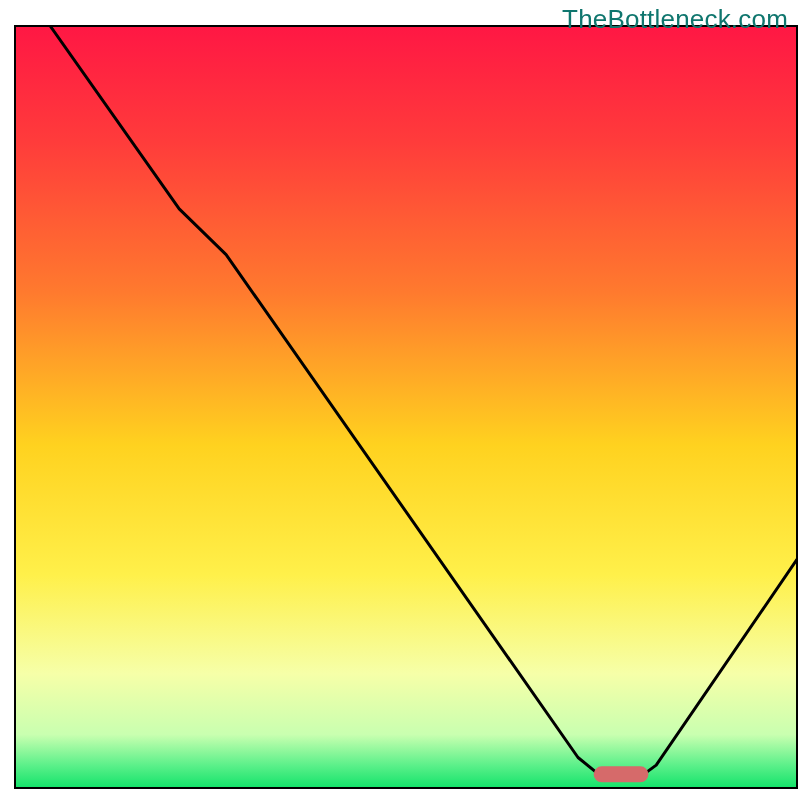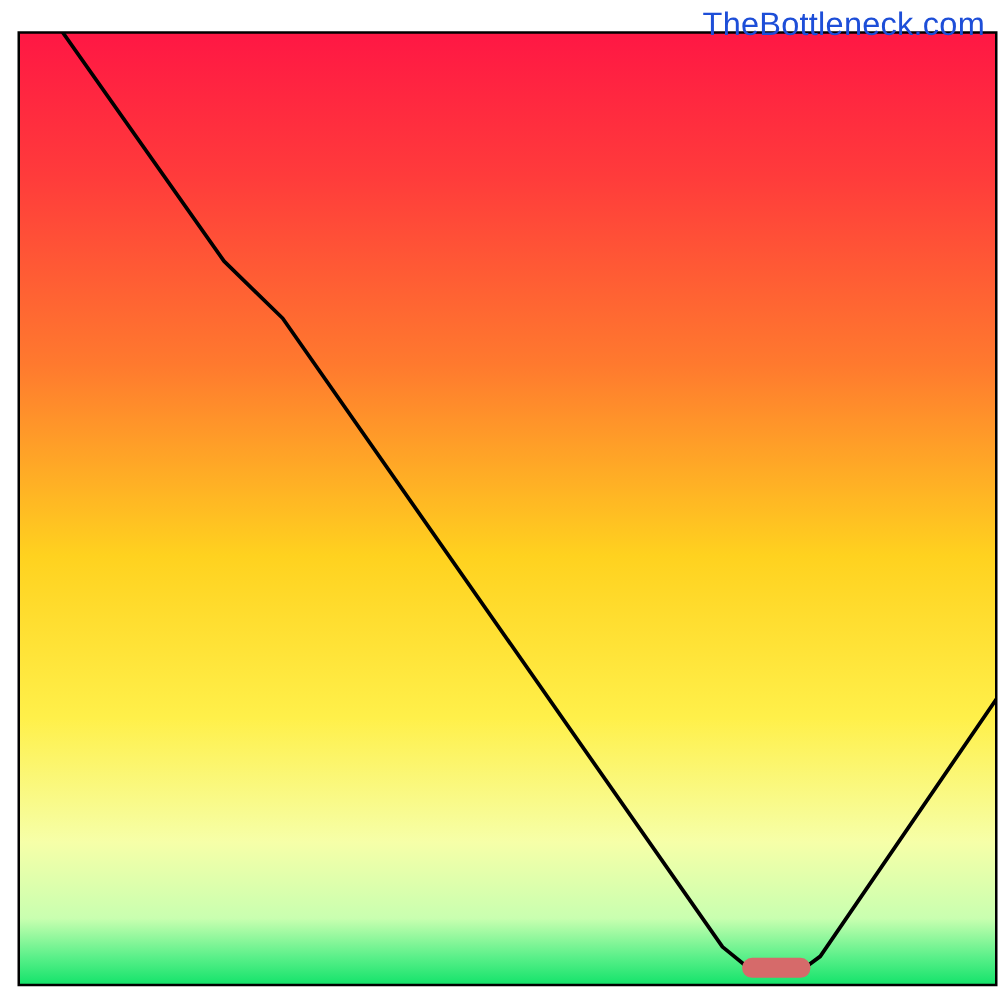--- a/index.html
+++ b/index.html
@@ -13,21 +13,21 @@
     position: relative;
     width: 800px;
     height: 800px;
   }
   .watermark {
     position: absolute;
     top: 4px;
     right: 12px;
     font-family: Arial, Helvetica, sans-serif;
     font-size: 26px;
-    color: #1d4ed8;
+    color: #0f766e;
     font-weight: 500;
     letter-spacing: 0.2px;
   }
   svg {
     display: block;
   }
 </style>
 </head>
 <body>
 

